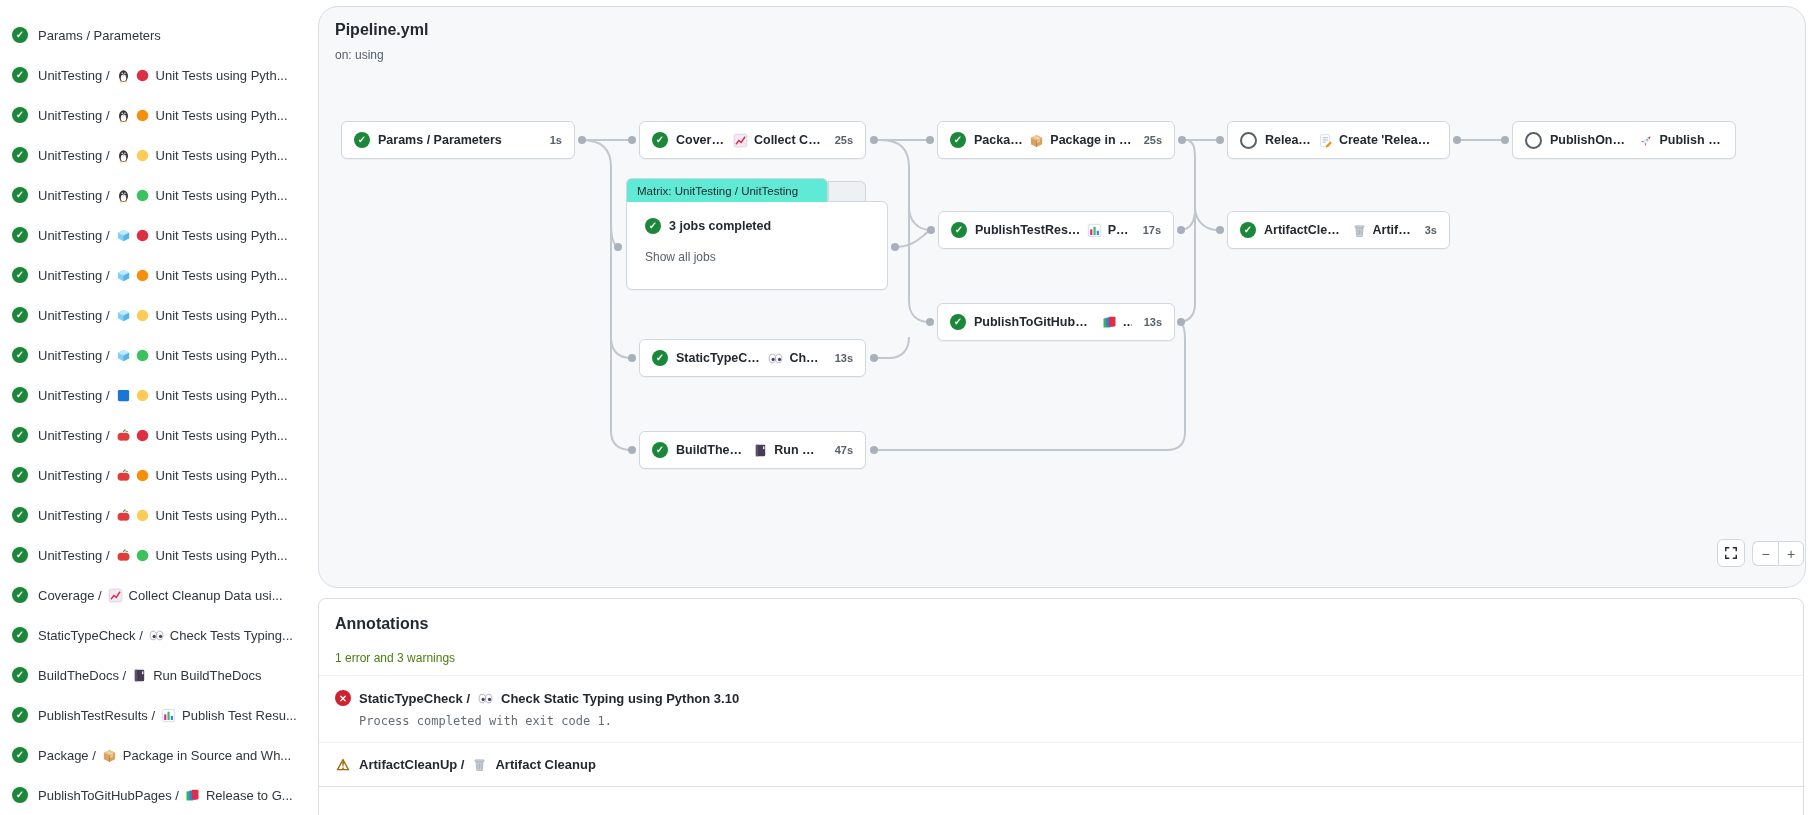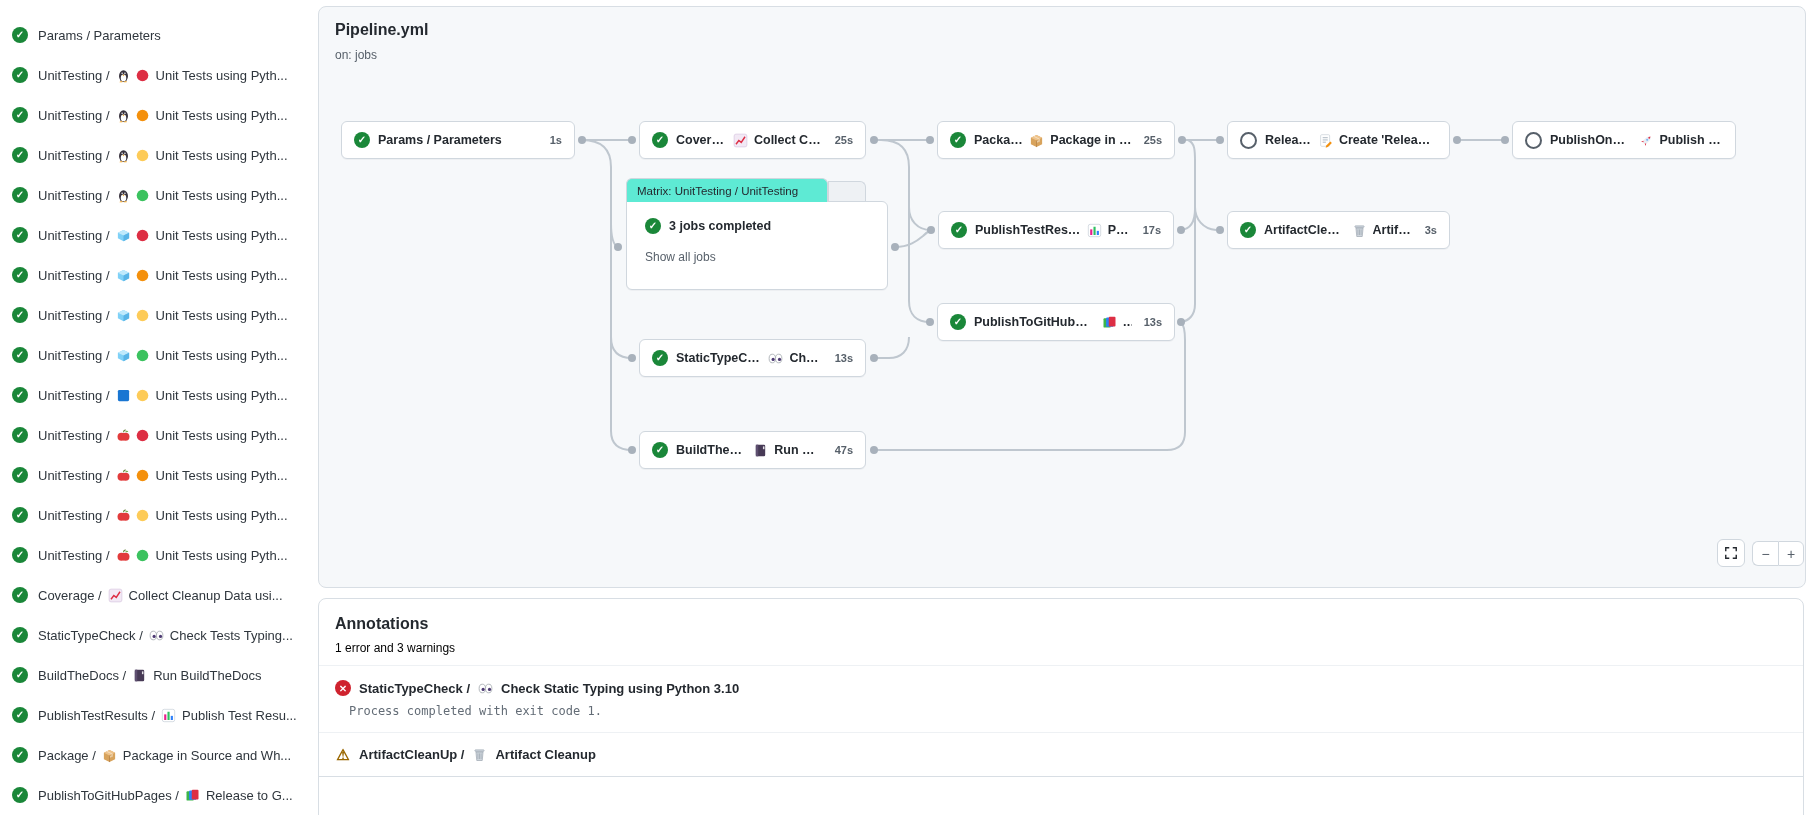--- a/index.html
+++ b/index.html
@@ -13,21 +13,21 @@
   .sk{width:13px;height:13px;min-width:13px;border-radius:50%;border:2px solid #57606a;background:transparent;display:inline-block}
   .ic14{width:15px;height:15px;display:inline-flex;align-items:center;justify-content:center}
   .ic14 svg{display:block}
   
   .sidebar{position:absolute;left:0;top:15px;width:318px}
   .jl-item{height:40px;display:flex;align-items:center;gap:10px;padding:0 4px 0 12px;cursor:pointer}
   .jl-lbl{display:flex;align-items:center;gap:6px;font-size:13px;color:#2f363d;white-space:nowrap;overflow:hidden}
   .jl-icons{display:inline-flex;align-items:center;gap:4px}
   
   .graph-card{position:absolute;left:318px;top:6px;width:1486px;height:580px;background:#f6f8fa;
-      border:1px solid #d8dee4;border-radius:8px;overflow:hidden}
+      border:1px solid #d8dee4;border-radius:20px;overflow:hidden}
   .g-title{position:absolute;left:16px;top:14px;font-size:16px;font-weight:700}
   .g-sub{position:absolute;left:16px;top:41px;font-size:12px;color:#57606a}
   .edges{position:absolute;left:0;top:0;z-index:0}
   .node{position:absolute;z-index:2;height:38px;box-sizing:border-box;background:#fff;border:1px solid #d0d7de;border-radius:6px;
       display:flex;align-items:center;gap:8px;padding:0 12px;box-shadow:0 1px 0 rgba(31,35,40,.04);cursor:pointer}
   .lbl{display:flex;align-items:center;gap:6px;font-size:12.5px;font-weight:600;color:#24292f;
       white-space:nowrap;overflow:hidden;flex:1;min-width:0}
   .lbl>span[data-bind]{overflow:hidden;text-overflow:ellipsis;white-space:nowrap}
   .dur{font-size:11px;color:#57606a;font-weight:700;margin-left:auto;padding-left:4px}
   .matrix-tab{position:absolute;z-index:3;left:307px;top:171px;width:202px;height:24px;box-sizing:border-box;
@@ -44,29 +44,29 @@
       border:1px solid #d0d7de;border-radius:6px;display:flex;align-items:center;justify-content:center;cursor:pointer}
   .zoom-group{position:absolute;z-index:4;left:1433px;top:534px;display:flex}
   .z-btn{width:26px;height:25px;box-sizing:border-box;background:#fff;border:1px solid #d0d7de;
       display:flex;align-items:center;justify-content:center;font-size:14px;color:#57606a;cursor:pointer}
   .z-btn.minus{border-radius:6px 0 0 6px;border-right:none}
   .z-btn.plus{border-radius:0 6px 6px 0}
   
   .ann-card{position:absolute;left:318px;top:598px;width:1486px;height:260px;background:#fff;
       border:1px solid #d8dee4;border-radius:8px;box-sizing:border-box}
   .ann-head{padding:16px 16px 10px 16px}
-  .ann-title{font-size:16px;font-weight:700;margin-bottom:8px}
-  .ann-sub{font-size:12px;color:#000000}
+  .ann-title{font-size:16px;font-weight:700;margin-bottom:18px}
+  .ann-sub{font-size:12px;color:#4d7c0f}
   .ann-row{border-top:1px solid #eef1f4;padding:14px 16px}
   .ann-row.last{border-bottom:1px solid #d8dee4}
   .ann-lab{display:flex;align-items:center;gap:8px;font-size:13px;font-weight:600;color:#24292f;cursor:pointer}
   .err-ic{width:16px;height:16px;min-width:16px;border-radius:50%;background:#cf222e;color:#fff;
       display:inline-flex;align-items:center;justify-content:center;font-size:9.5px;font-weight:700}
   .warn-ic{width:16px;min-width:16px;color:#9a6700;font-size:15px;line-height:1;display:inline-flex;justify-content:center}
-  .ann-msg{margin:8px 0 0 14px;font-family:"DejaVu Sans Mono", monospace;font-size:12px;color:#636c76;white-space:pre}
+  .ann-msg{margin:8px 0 0 24px;font-family:"DejaVu Sans Mono", monospace;font-size:12px;color:#636c76;white-space:pre}
 </style>
 </head>
 <body>
 
 <div class="sidebar">
 
 <div class="jl-item">
       <span class="ck">✓</span>
       <span class="jl-lbl">
         <span>Params / Parameters</span>
@@ -456,21 +456,21 @@
             </svg>
           </span>
         </span>
         <span>Release to G...</span>
       </span>
     </div>
   </div>
 
 <div class="graph-card">
   <div class="g-title" data-bind="graph.title">Pipeline.yml</div>
-  <div class="g-sub" data-bind="graph.trigger">on: jobs</div>
+  <div class="g-sub" data-bind="graph.trigger">on: using</div>
 
   <svg class="edges" width="1486" height="580" viewBox="0 0 1486 580">
     <g fill="none" stroke="#bfc7cf" stroke-width="2">
       <path d="M263,133 H313"></path>
       <path d="M263,133 C284,133 292,143 292,160 V424 C292,437 300,443 313,443"></path>
       <path d="M292,216 C292,230 294,238 299,240"></path>
       <path d="M292,330 C292,344 299,351 313,351"></path>
       <path d="M555,133 H611"></path>
       <path d="M562,133 C582,133 590,143 590,160 V294 C590,308 598,315 611,315"></path>
       <path d="M590,200 C590,213 598,223 612,223"></path>

